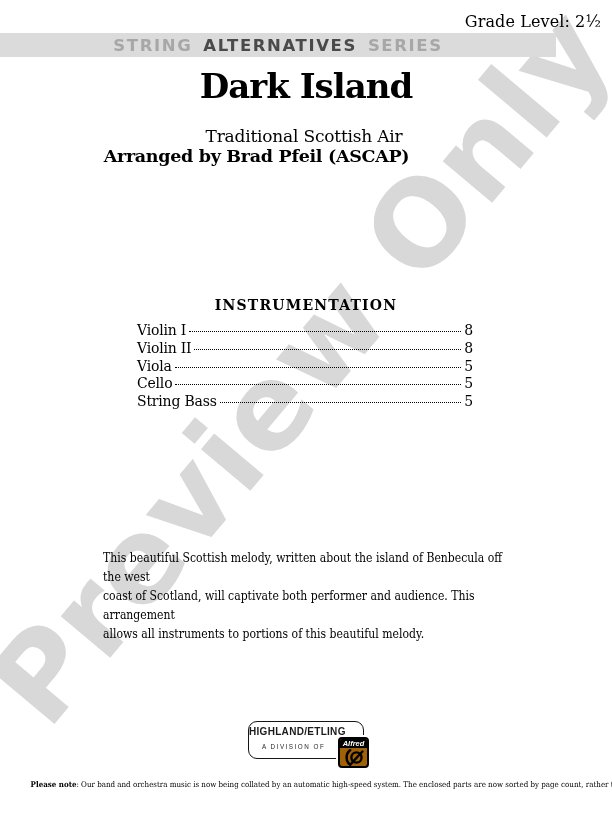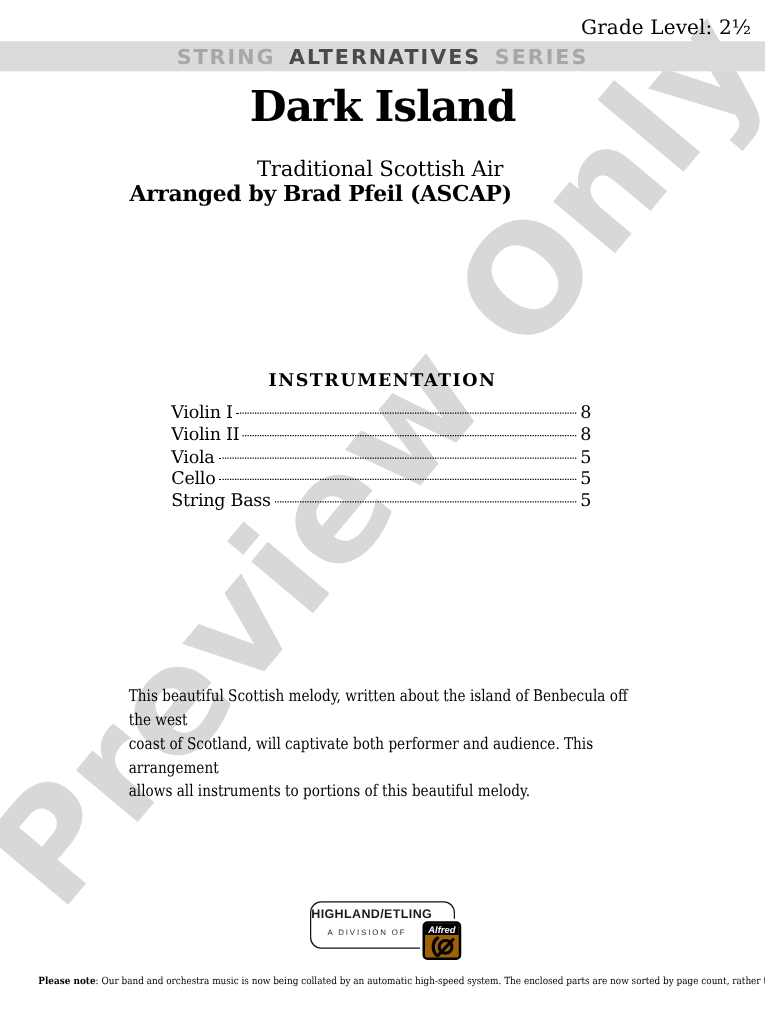--- a/index.html
+++ b/index.html
@@ -39,21 +39,21 @@
     top: 12px;
     right: 11px;
     font-size: 16px;
     letter-spacing: 0.1px;
   }
 
   .banner {
     position: absolute;
     top: 33px;
     left: 0;
-    width: 612px;
+    width: 556px;
     height: 24px;
     background: var(--banner-bg, #dbdbdb);
     display: flex;
     align-items: center;
     justify-content: center;
     gap: 11px;
     font-family: "DejaVu Sans", sans-serif;
     font-weight: bold;
     font-size: 16.5px;
     letter-spacing: 1.6px;

